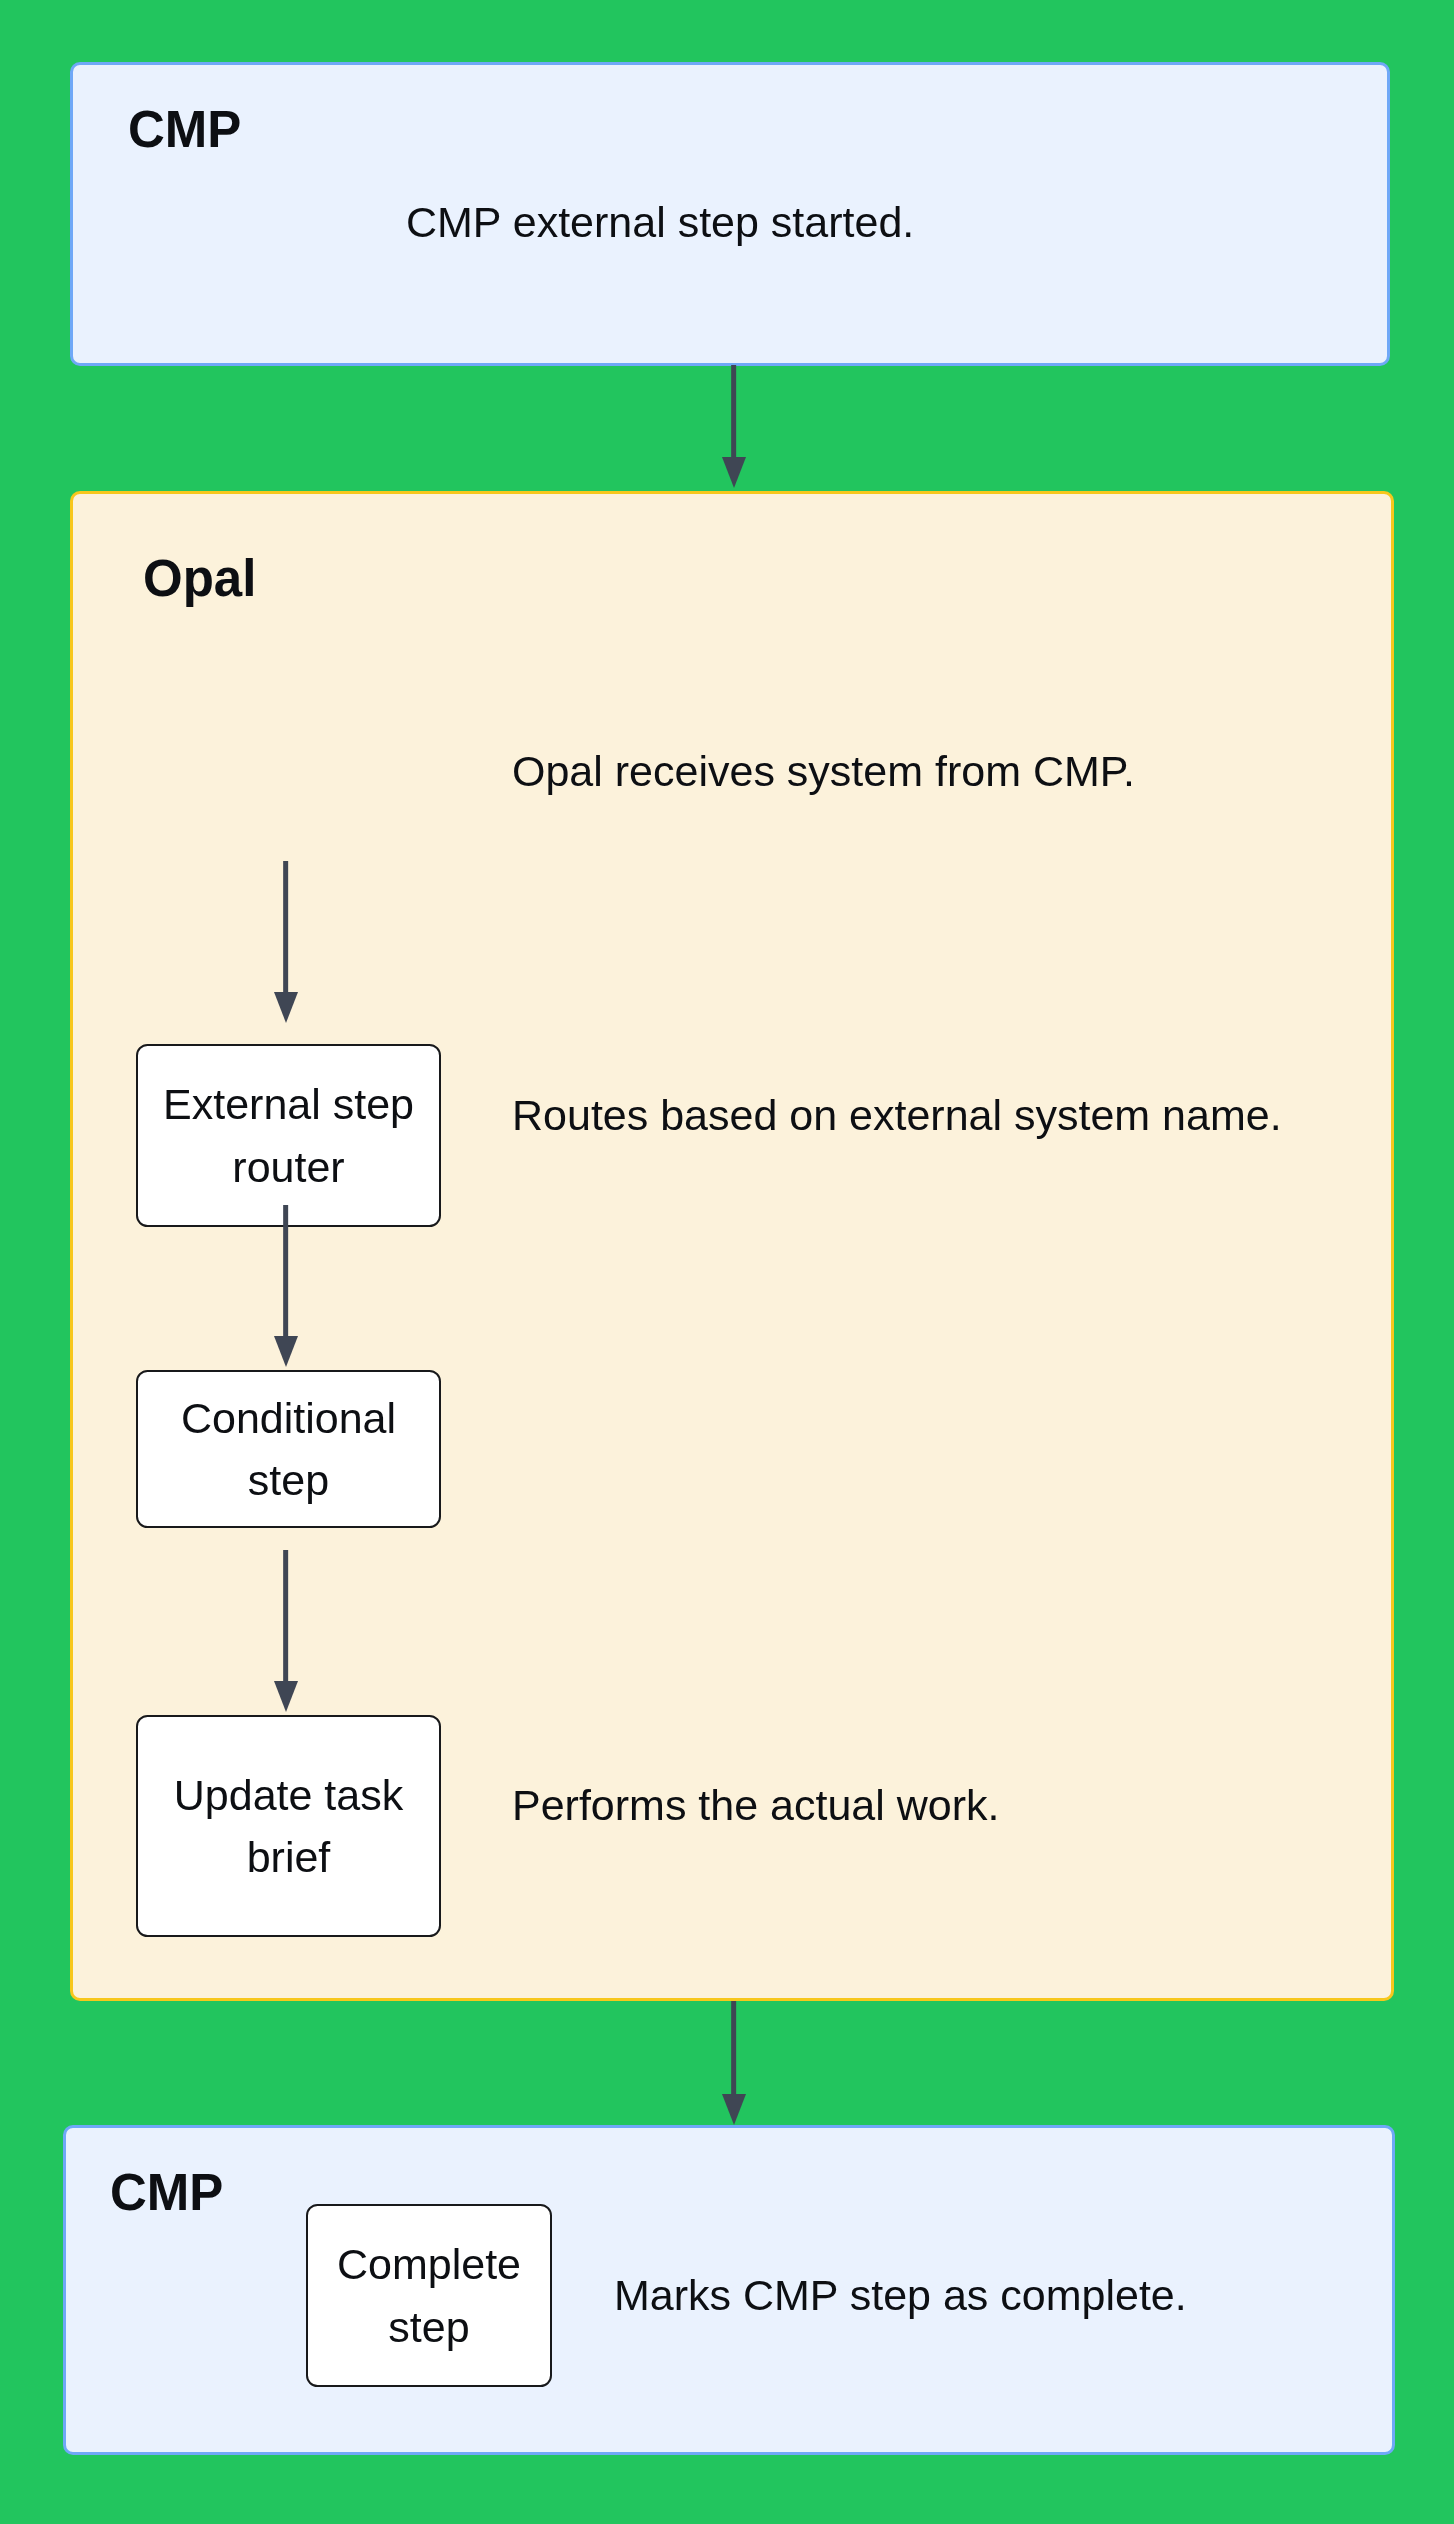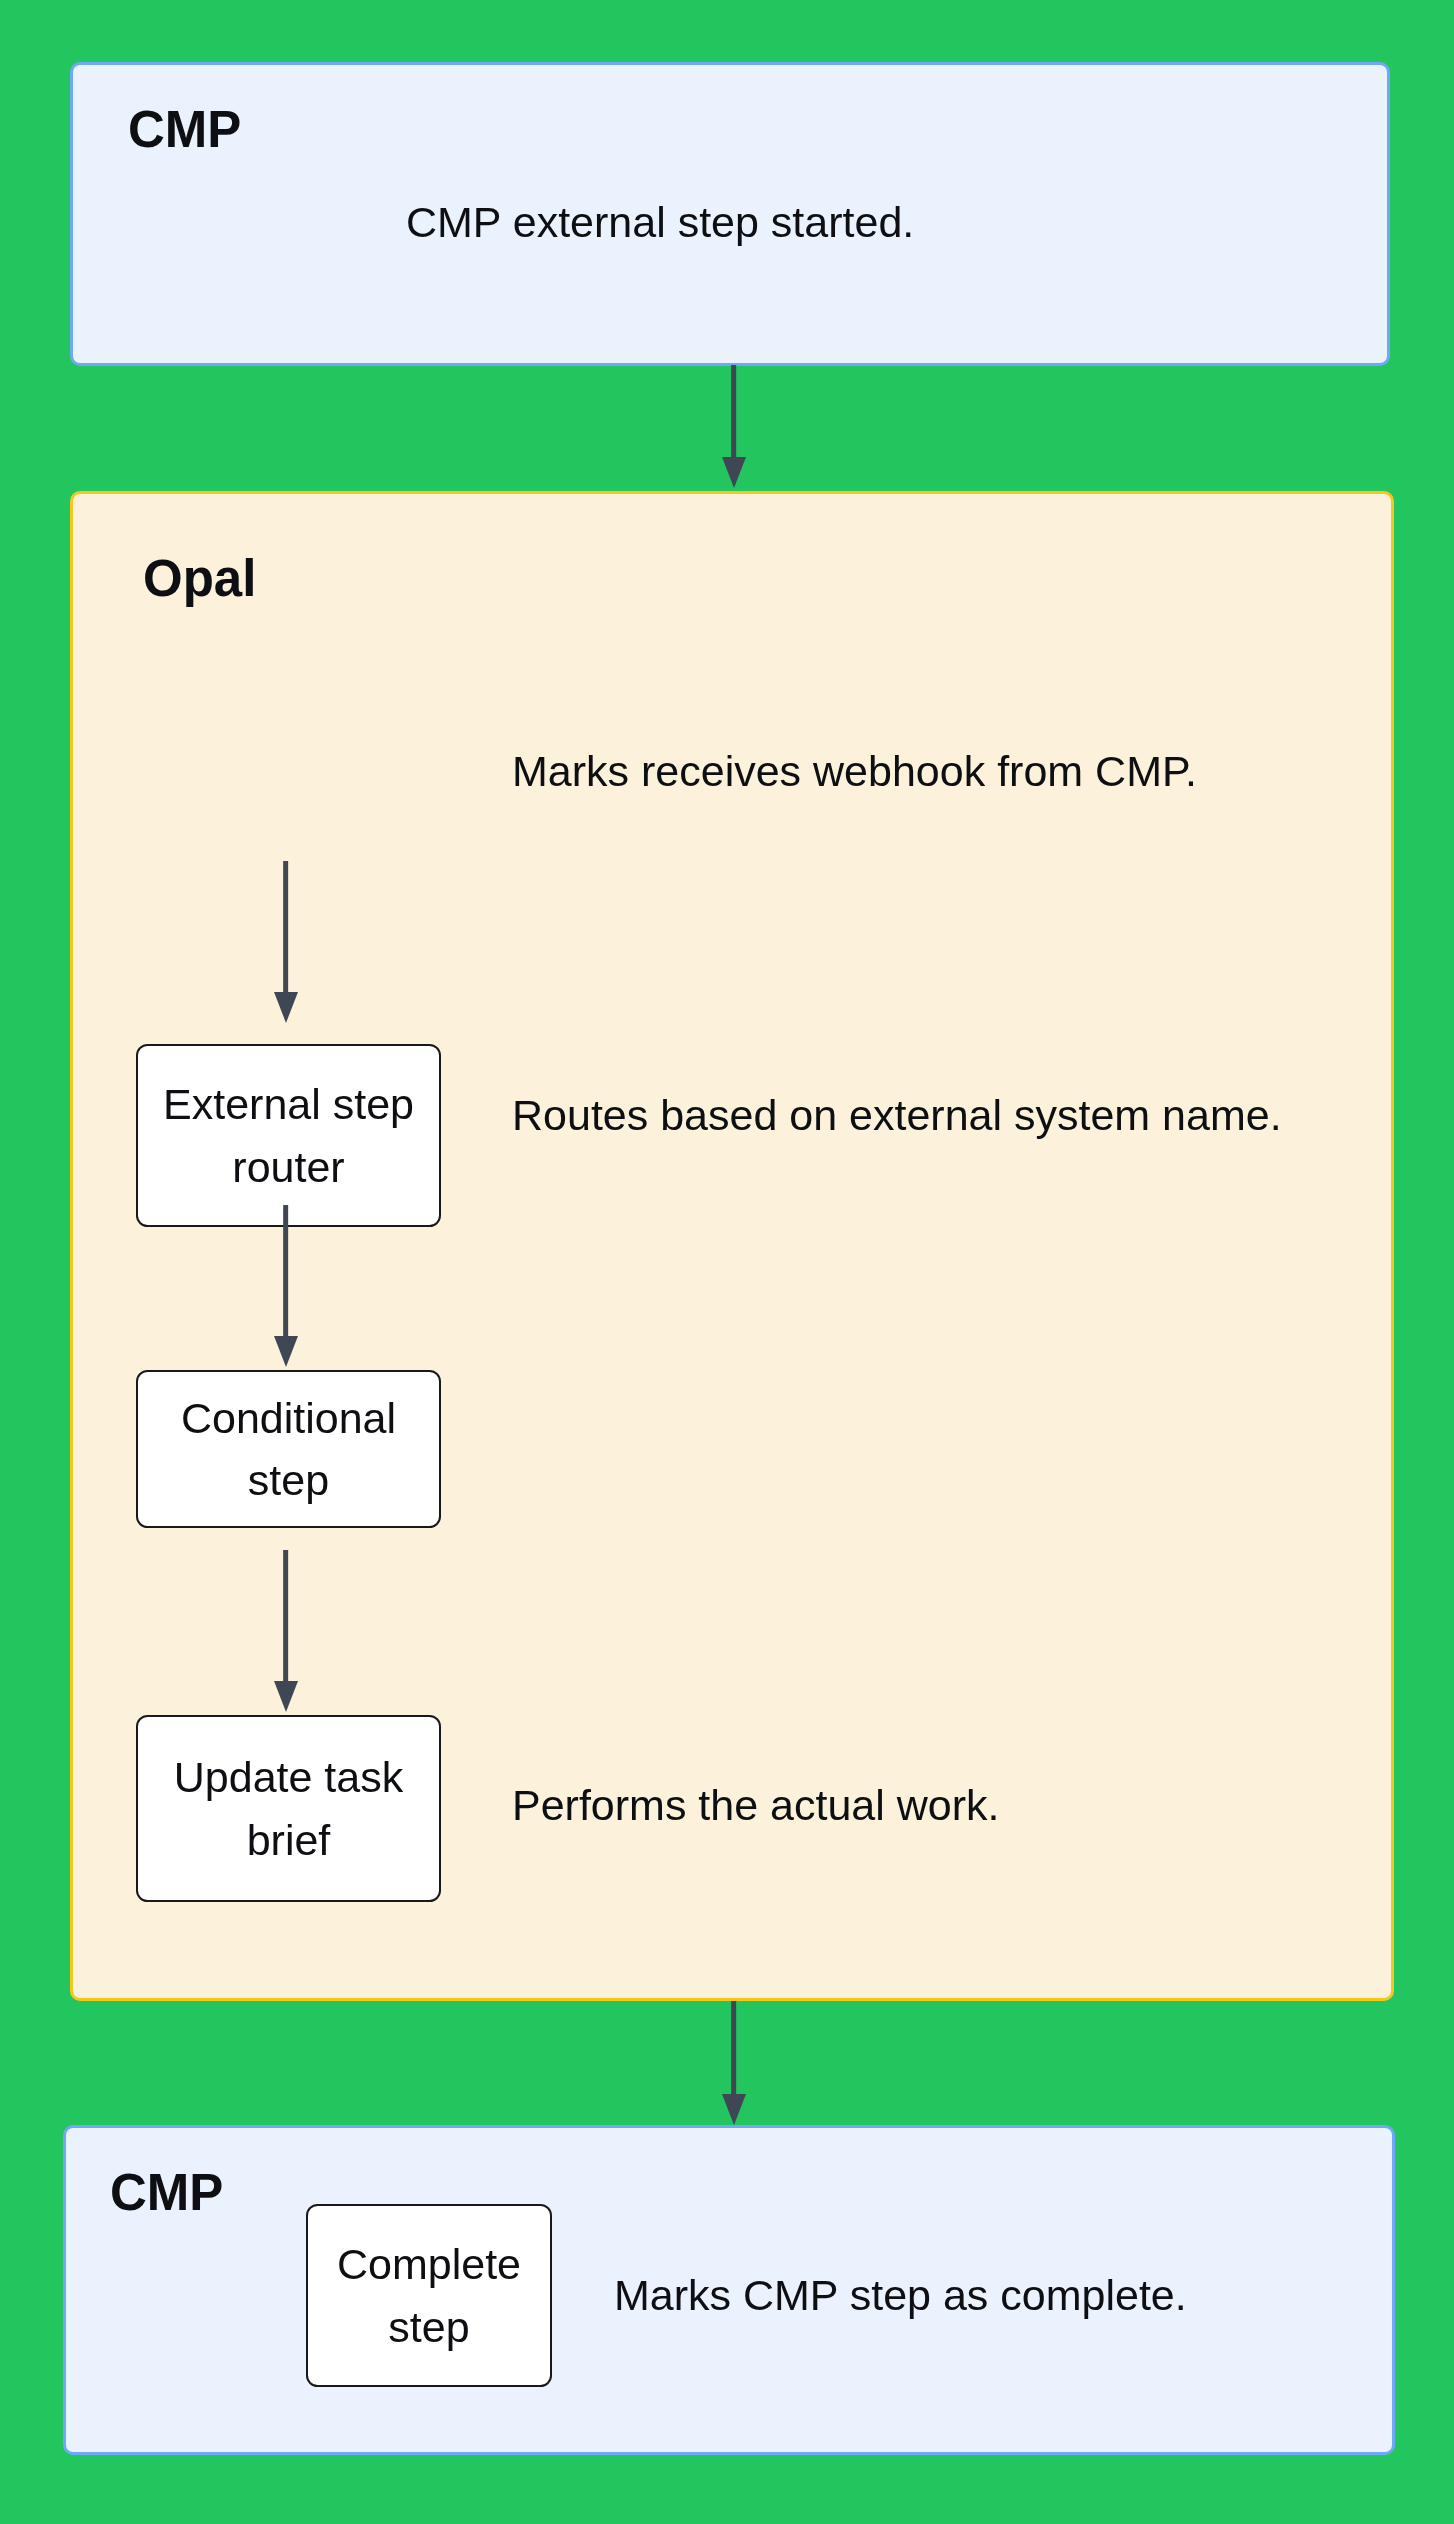--- a/index.html
+++ b/index.html
@@ -91,30 +91,30 @@
   </div>
 
   <div class="arrow" style="left:721px;top:365px;width:25px;height:123px;">
     <div class="shaft" style="height:93px;"></div>
     <div class="head" style="top:92px;"></div>
   </div>
 
   <div class="cluster gold" style="left:70px;top:491px;width:1324px;height:1510px;">
     <div class="cluster-label" style="left:70px;top:59px;">Opal</div>
 
-    <div class="desc" style="left:439px;top:278px;">Marks receives webhook from CMP.</div>
+    <div class="desc" style="left:439px;top:278px;">Opal receives system from CMP.</div>
 
     <div class="node" style="left:63px;top:531px;width:305px;height:183px;margin-top:19px;">External step
 router</div>
     <div class="desc" style="left:439px;top:622px;">Routes based on external system name.</div>
 
     <div class="node" style="left:63px;top:876px;width:305px;height:158px;">Conditional
 step</div>
 
-    <div class="node" style="left:63px;top:1221px;width:305px;height:187px;">Update task
+    <div class="node" style="left:63px;top:1221px;width:305px;height:222px;">Update task
 brief</div>
     <div class="desc" style="left:439px;top:1312px;">Performs the actual work.</div>
   </div>
 
   <div class="arrow" style="left:273px;top:861px;width:25px;height:162px;">
     <div class="shaft" style="height:131px;"></div>
     <div class="head" style="top:131px;"></div>
   </div>
   <div class="arrow" style="left:273px;top:1205px;width:25px;height:162px;">
     <div class="shaft" style="height:131px;"></div>

